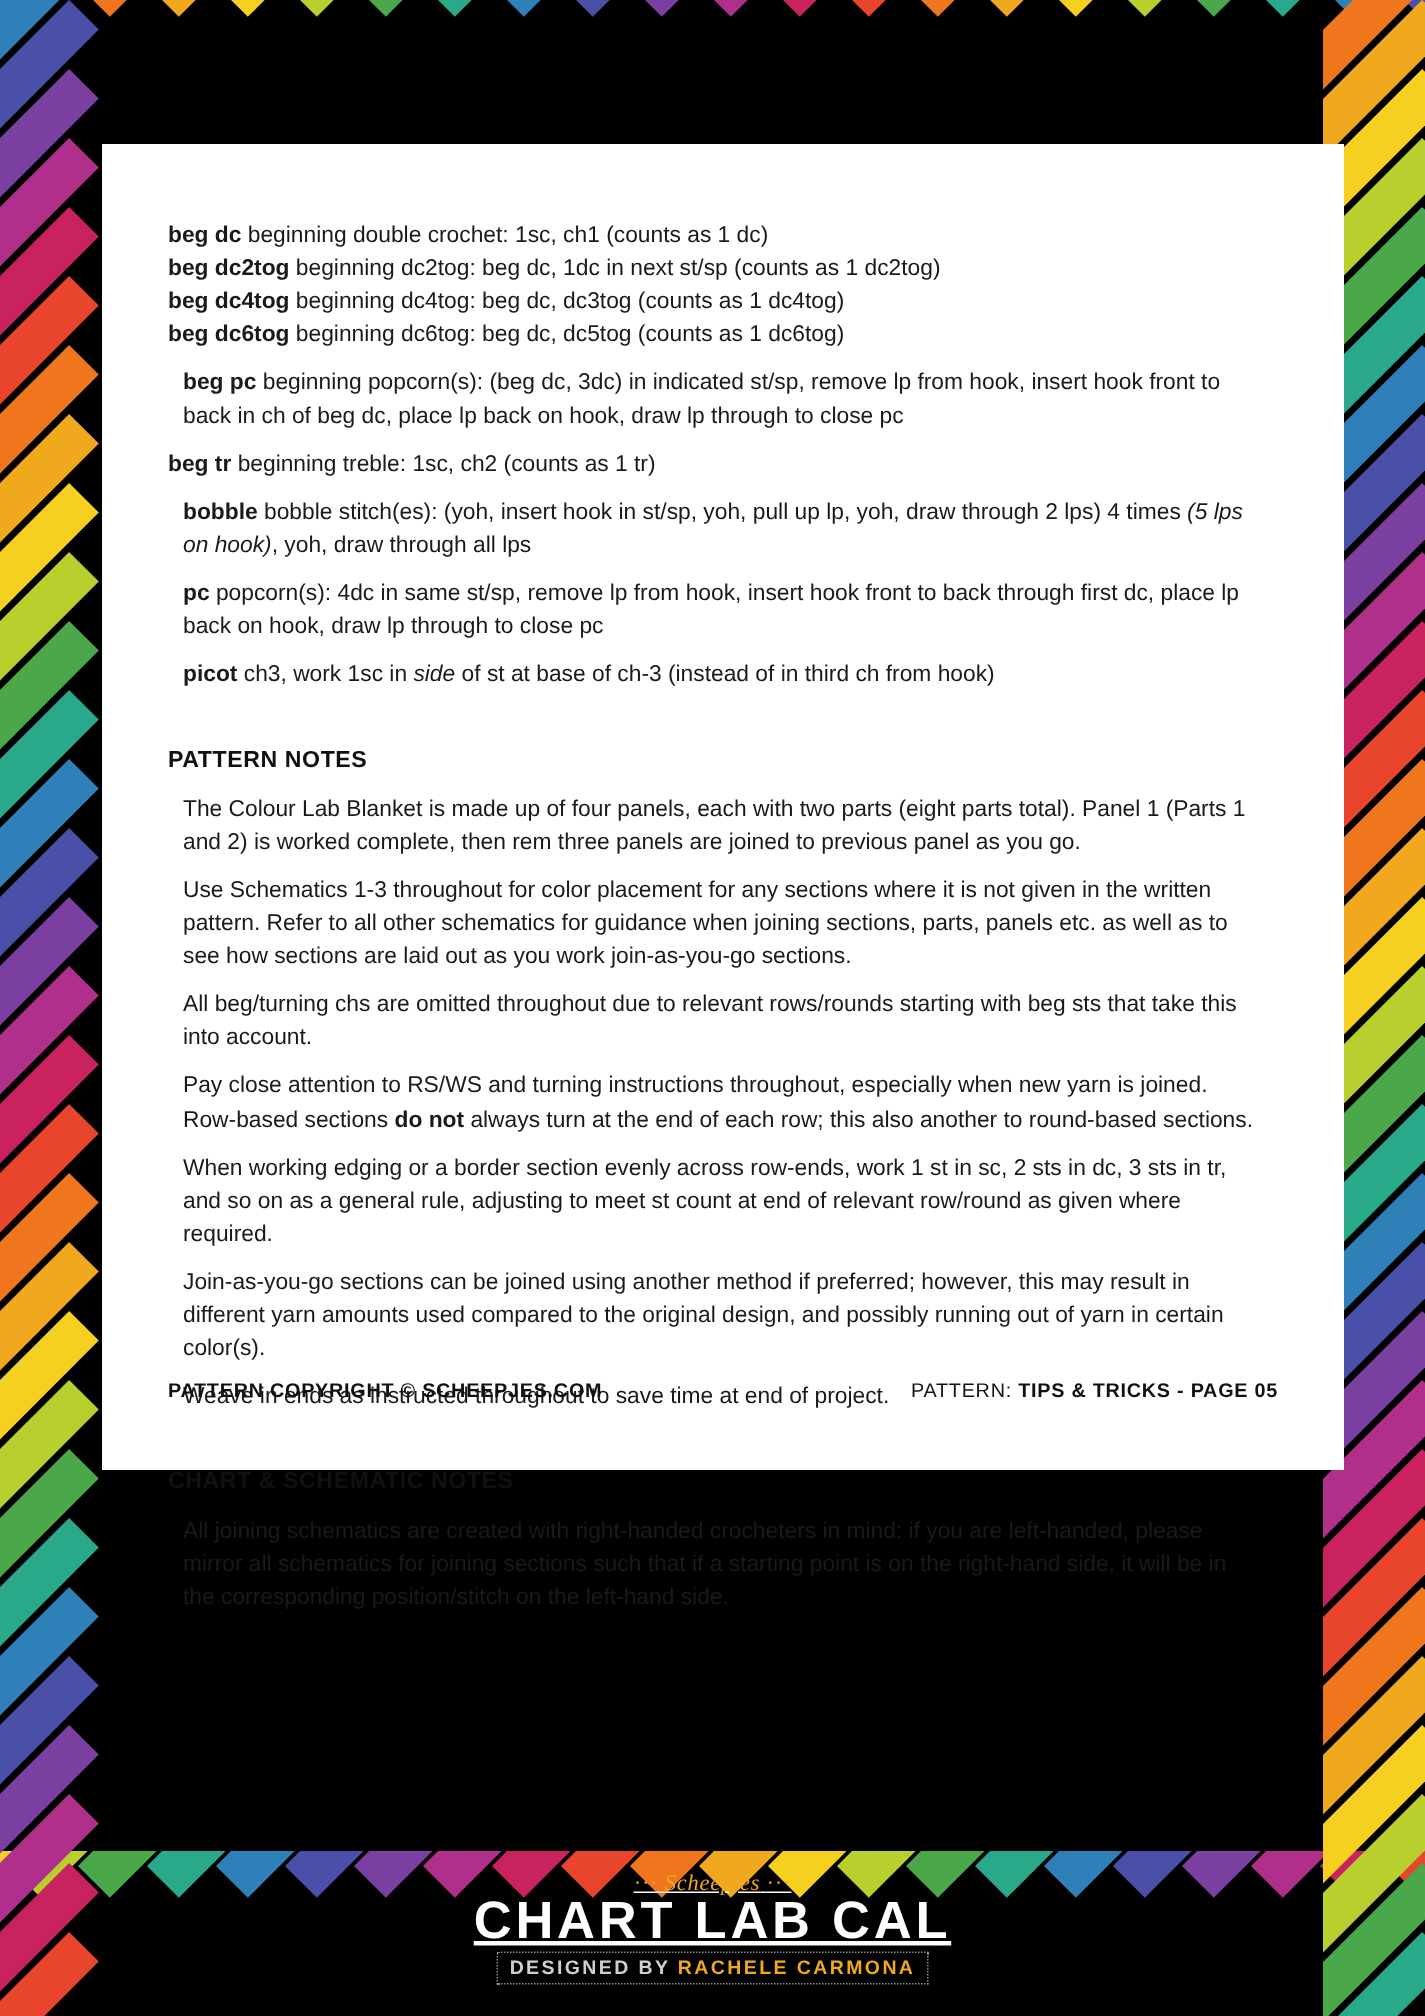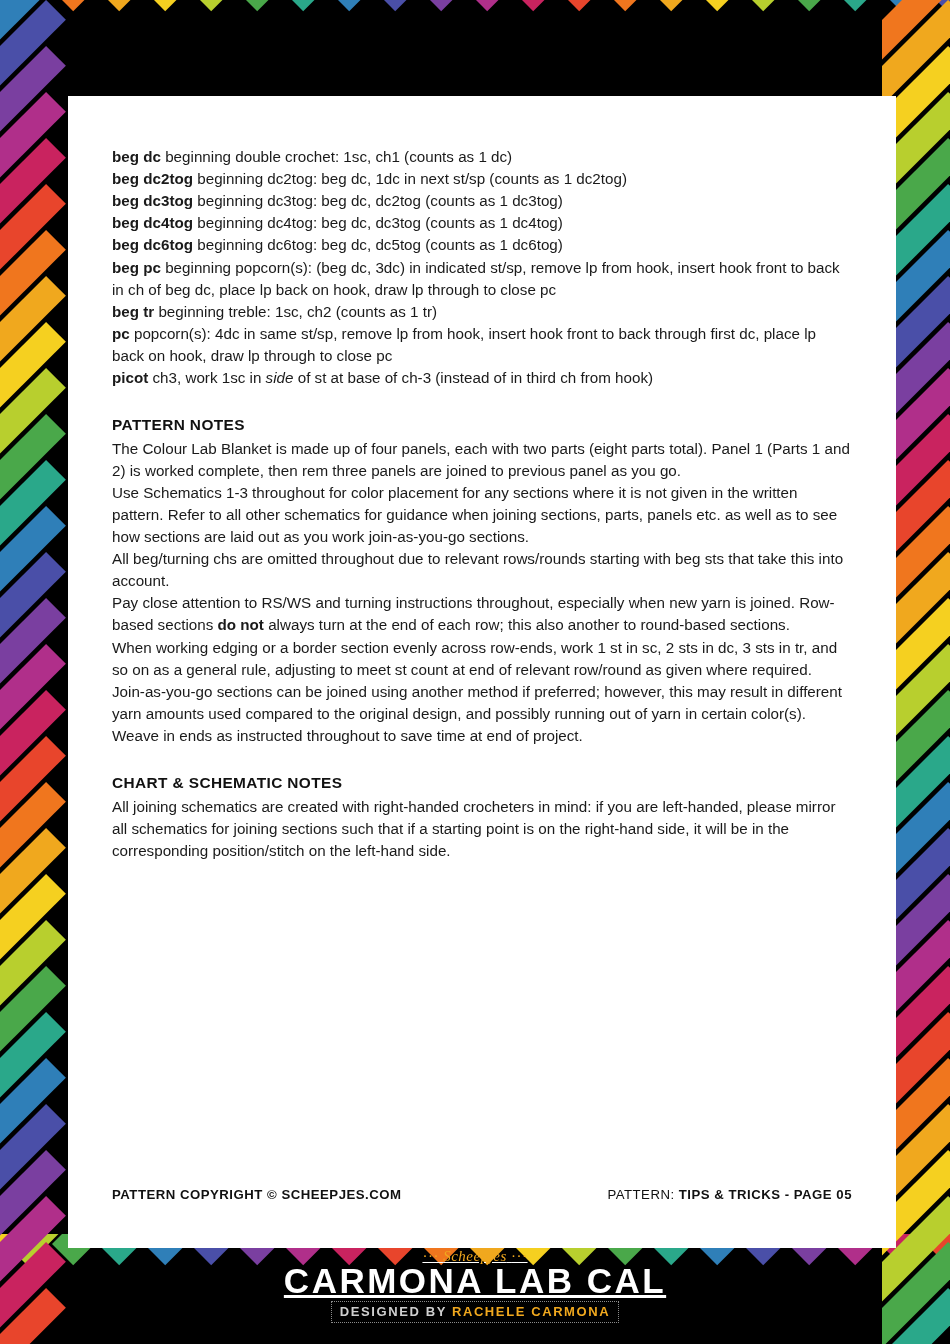--- a/index.html
+++ b/index.html
@@ -31,37 +31,37 @@
   #stripes-bottom { bottom: 0; left: 0; width: 950px; height: 110px; }
   #stripes-left   { top: 0; left: 0; width: 68px; height: 1344px; }
   #stripes-right  { top: 0; right: 0; width: 68px; height: 1344px; }
 
   
   #page-sheet {
     position: absolute;
     left: 68px;
     top: 96px;
     width: 828px;
-    height: 1152px;
+    height: 884px;
     background: #ffffff;
     z-index: 5;
   }
 
   #doc-body {
     position: absolute;
     left: 44px;
     top: 50px;
     width: 740px;
     color: #1a1a1a;
     font-size: 15.2px;
     line-height: 1.455;
   }
 
   .line { margin: 0; }
-  .para { margin: 0; }
+  .para { margin: 10px; }
   b, .b { font-weight: bold; }
   i, .i { font-style: italic; }
 
   .spacer-md { height: 25px; }
 
   h2.section-head {
     font-size: 15.4px;
     font-weight: bold;
     letter-spacing: 0.4px;
     margin: 0 0 1px 0;
@@ -244,25 +244,25 @@
     <div class="bar" style="background: rgb(42, 168, 138); width: 150px; height: 28px; left: -40px; top: 1394px;"></div>
   </div>
 
 <div id="page-sheet">
 
   <div id="doc-body">
 
     <div>
       <p class="line"><b>beg dc</b><span> beginning double crochet: 1sc, ch1 (counts as 1 dc)</span></p>
       <p class="line"><b>beg dc2tog</b><span> beginning dc2tog: beg dc, 1dc in next st/sp (counts as 1 dc2tog)</span></p>
-      <p class="line"><b>beg dc3tog</b><span> beginning dc3tog: beg dc, dc2tog (counts as 1 dc3tog)</span></p>
       <p class="line"><b>beg dc4tog</b><span> beginning dc4tog: beg dc, dc3tog (counts as 1 dc4tog)</span></p>
       <p class="line"><b>beg dc6tog</b><span> beginning dc6tog: beg dc, dc5tog (counts as 1 dc6tog)</span></p>
       <p class="para"><b>beg pc</b><span> beginning popcorn(s): (beg dc, 3dc) in indicated st/sp, remove lp from hook, insert hook front to back in ch of beg dc, place lp back on hook, draw lp through to close pc</span></p>
       <p class="line"><b>beg tr</b><span> beginning treble: 1sc, ch2 (counts as 1 tr)</span></p>
+      <p class="para"><b>bobble</b><span> bobble stitch(es): (yoh, insert hook in st/sp, yoh, pull up lp, yoh, draw through 2 lps) 4 times </span><i>(5 lps on hook)</i><span>, yoh, draw through all lps</span></p>
       <p class="para"><b>pc</b><span> popcorn(s): 4dc in same st/sp, remove lp from hook, insert hook front to back through first dc, place lp back on hook, draw lp through to close pc</span></p>
       <p class="para"><b>picot</b><span> ch3, work 1sc in </span><i>side</i><span> of st at base of ch-3 (instead of in third ch from hook)</span></p>
     </div>
 
     <div class="spacer-md"></div>
 
     <section>
       <h2 class="section-head">PATTERN NOTES</h2>
       <p class="para">The Colour Lab Blanket is made up of four panels, each with two parts (eight parts total). Panel 1 (Parts 1 and 2) is worked complete, then rem three panels are joined to previous panel as you go.</p>
       <p class="para">Use Schematics 1-3 throughout for color placement for any sections where it is not given in the written pattern. Refer to all other schematics for guidance when joining sections, parts, panels etc. as well as to see how sections are laid out as you work join-as-you-go sections.</p>
@@ -283,15 +283,15 @@
   </div>
 
   <div id="sheet-footer">
     <span id="footer-left">PATTERN COPYRIGHT © SCHEEPJES.COM</span>
     <span id="footer-right"><span>PATTERN: </span><span class="strong">TIPS &amp; TRICKS - PAGE 05</span></span>
   </div>
 </div>
 
 <div id="logo-block">
   <div id="logo-scheepjes"><span class="dash">···</span> <span>Scheepjes</span> <span class="dash">···</span></div>
-  <div id="logo-main">CARMONA LAB CAL</div>
+  <div id="logo-main">CHART LAB CAL</div>
   <div id="logo-sub"><span class="designed">DESIGNED BY</span> <span class="name">RACHELE CARMONA</span></div>
 </div>
 
 </body></html>

